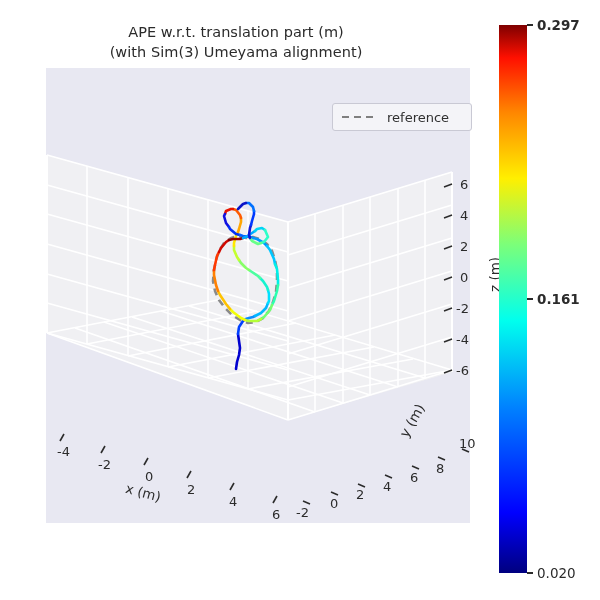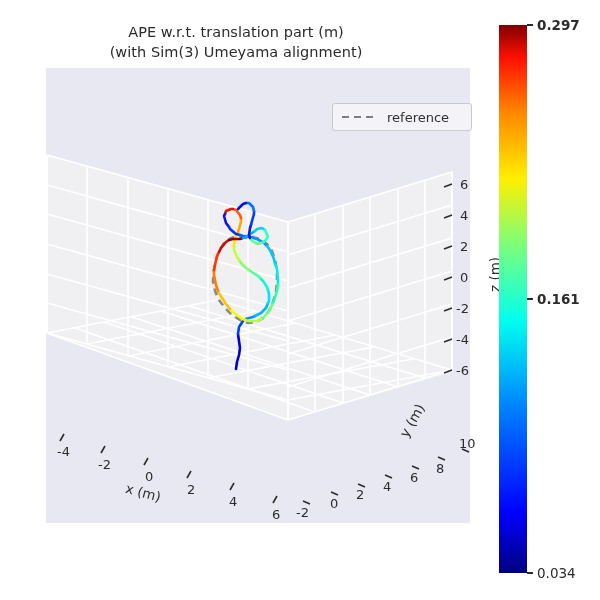--- a/index.html
+++ b/index.html
@@ -342,17 +342,17 @@
     <div class="cbar-tick" style="top:-8px;font-weight:bold;">
       <span class="dash"></span>
       <span class="val">0.297</span>
     </div>
     <div class="cbar-tick" style="top:266px;font-weight:bold;">
       <span class="dash"></span>
       <span class="val">0.161</span>
     </div>
     <div class="cbar-tick" style="top:540px;">
       <span class="dash"></span>
-      <span class="val">0.034</span>
+      <span class="val">0.020</span>
     </div>
   </div>
 
 </div>
 
 </body></html>

